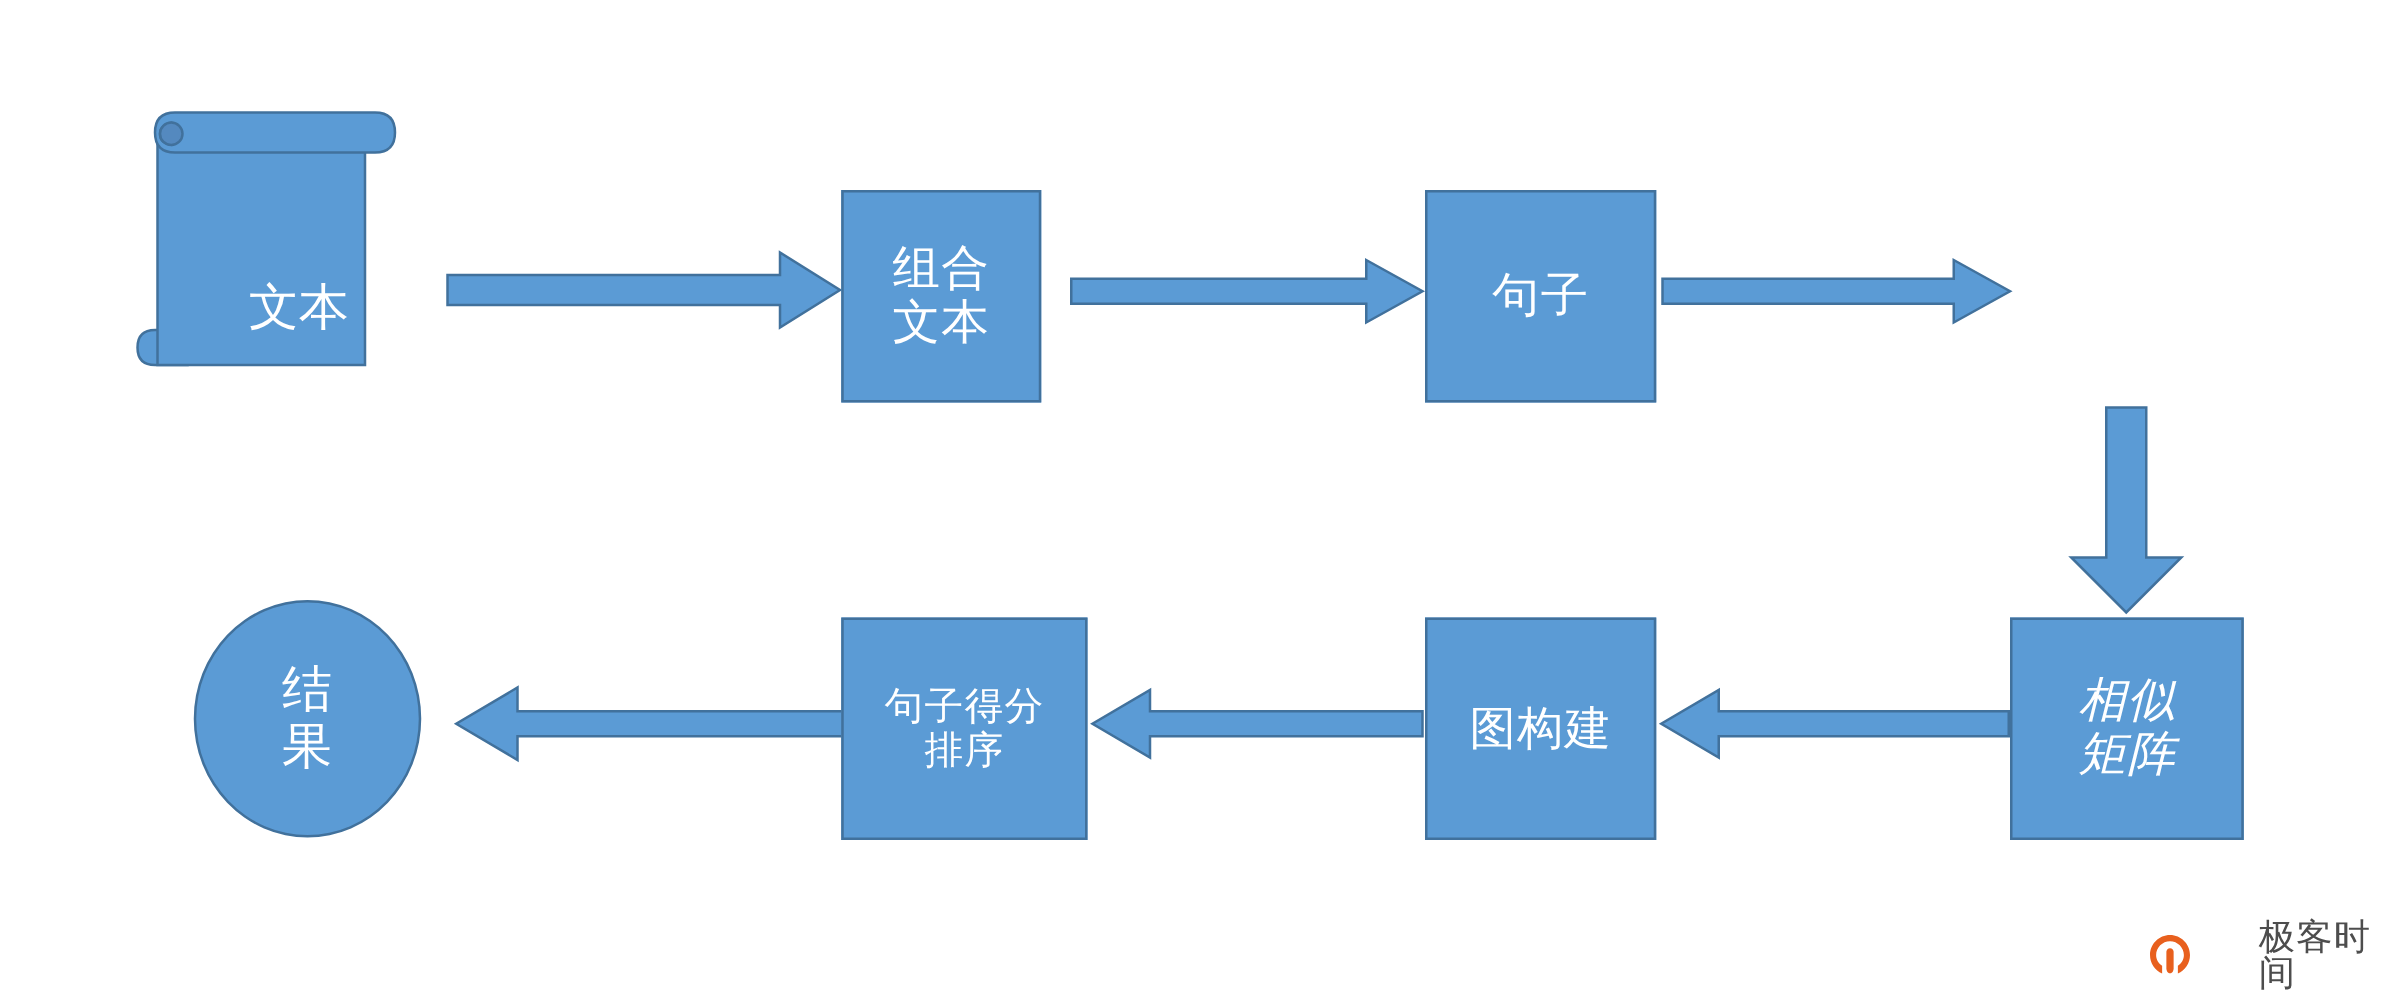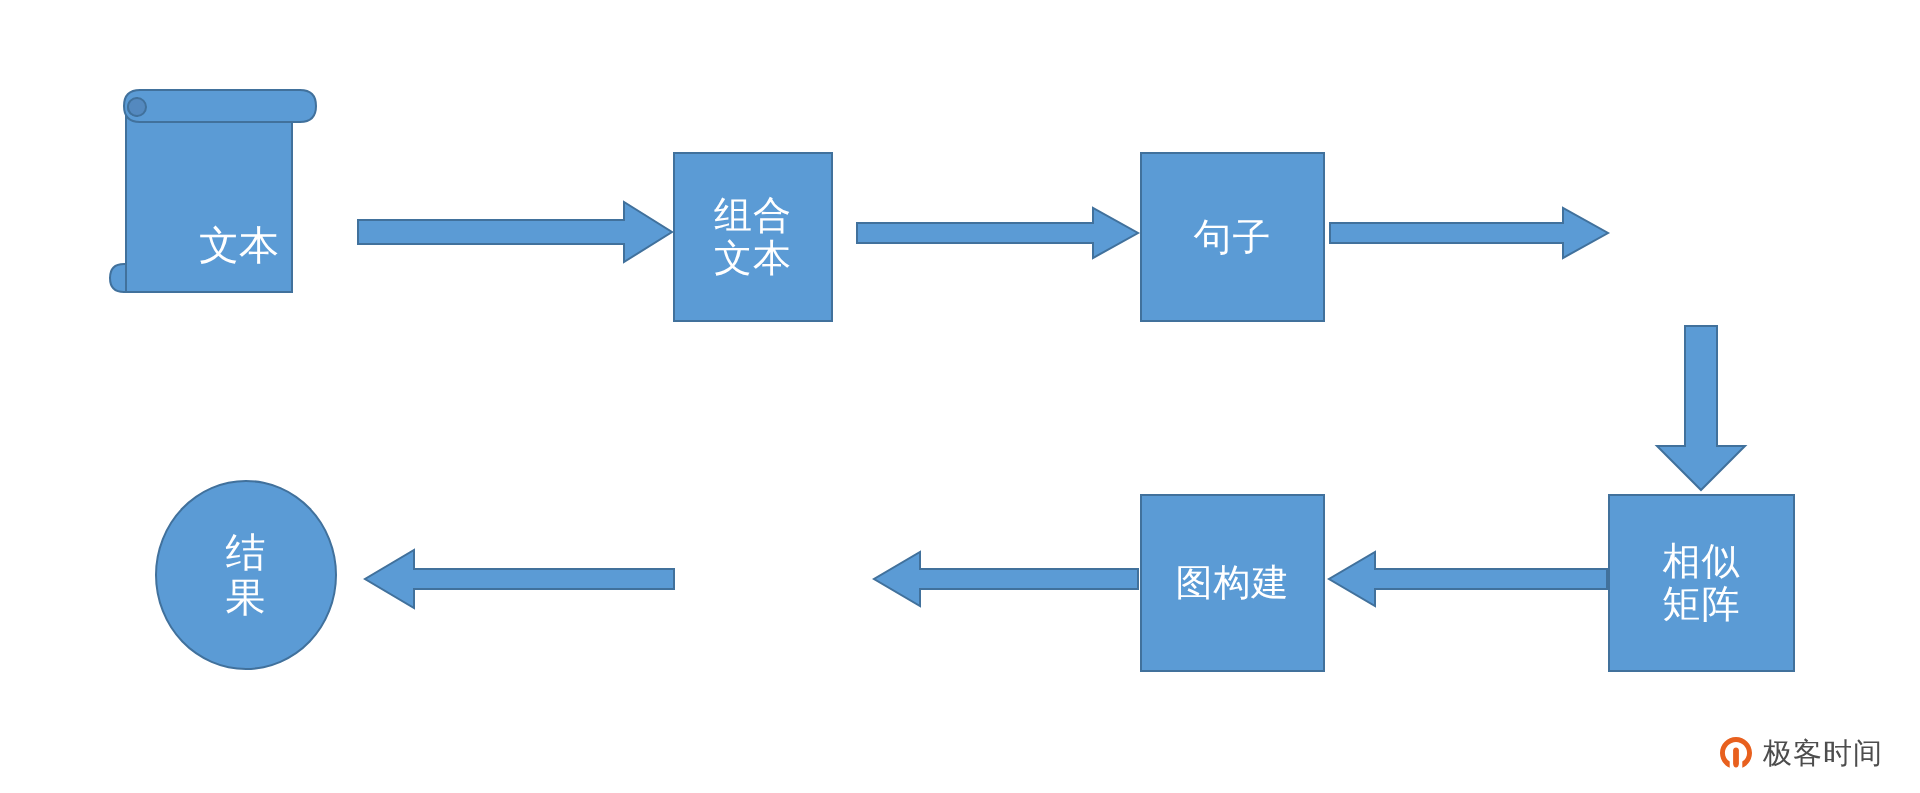--- a/index.html
+++ b/index.html
@@ -64,20 +64,21 @@
     width:36px;height:36px;
     position:relative;
     flex:0 0 auto;
   }
   .wm-text{
     font-size:29px;
     color:#4d4d4d;
     font-family:"DejaVu Sans","Liberation Sans",sans-serif;
     letter-spacing:1px;
     line-height:1;
+    margin-left:44px;
   }
 </style>
 </head>
 <body>
 
 <div id="stage">
 
   <div class="scroll-wrap" style="left:108px; top:88px; width:262px; height:220px;">
     <svg width="262" height="220" viewBox="0 0 262 220">
 
@@ -125,36 +126,38 @@
 
   <div class="node ellipse" style="left:155px; top:480px; width:182px; height:190px; font-size:40px;">结
 果</div>
 
   <div class="arrow" style="left:363px; top:548px; width:313px; height:62px;">
     <svg width="313" height="62" viewBox="0 0 313 62">
       <path d="M311 21 H51 V2 L2 31 L51 60 V41 H311 Z" fill="#5B9BD5" stroke="#41719C" stroke-width="2" stroke-linejoin="miter"></path>
     </svg>
   </div>
 
+  <div class="node rect" style="left:673px; top:494px; width:197px; height:178px; font-size:31px;">句子得分
+排序</div>
 
   <div class="arrow" style="left:872px; top:550px; width:268px; height:58px;">
     <svg width="268" height="58" viewBox="0 0 268 58">
       <path d="M266 19 H48 V2 L2 29 L48 56 V39 H266 Z" fill="#5B9BD5" stroke="#41719C" stroke-width="2" stroke-linejoin="miter"></path>
     </svg>
   </div>
 
   <div class="node rect" style="left:1140px; top:494px; width:185px; height:178px; font-size:37px;">图构建</div>
 
   <div class="arrow" style="left:1327px; top:550px; width:282px; height:58px;">
     <svg width="282" height="58" viewBox="0 0 282 58">
       <path d="M280 19 H48 V2 L2 29 L48 56 V39 H280 Z" fill="#5B9BD5" stroke="#41719C" stroke-width="2" stroke-linejoin="miter"></path>
     </svg>
   </div>
 
-  <div class="node rect" style="left:1608px; top:494px; width:187px; height:178px; font-size:38px;">相似
+  <div class="node rect" style="left:1608px; top:494px; width:187px; height:178px; font-size:38px;font-style:italic;">相似
 矩阵</div>
 
   <div class="watermark" style="left:1718px; top:735px;">
     <div class="wm-logo">
       <svg width="36" height="36" viewBox="0 0 36 36">
         <path d="M18 2 C9.2 2 2 9.2 2 18 C2 24.6 6 30.3 11.7 32.8 L11.7 26.6
                  C8.8 24.7 6.9 21.6 6.9 18 C6.9 11.9 11.9 6.9 18 6.9
                  C24.1 6.9 29.1 11.9 29.1 18 C29.1 21.6 27.2 24.7 24.3 26.6
                  L24.3 32.8 C30 30.3 34 24.6 34 18 C34 9.2 26.8 2 18 2 Z" fill="#E8601E"></path>
         <path d="M18 12.5 C19.6 12.5 20.9 13.8 20.9 15.4 L20.9 28.5

